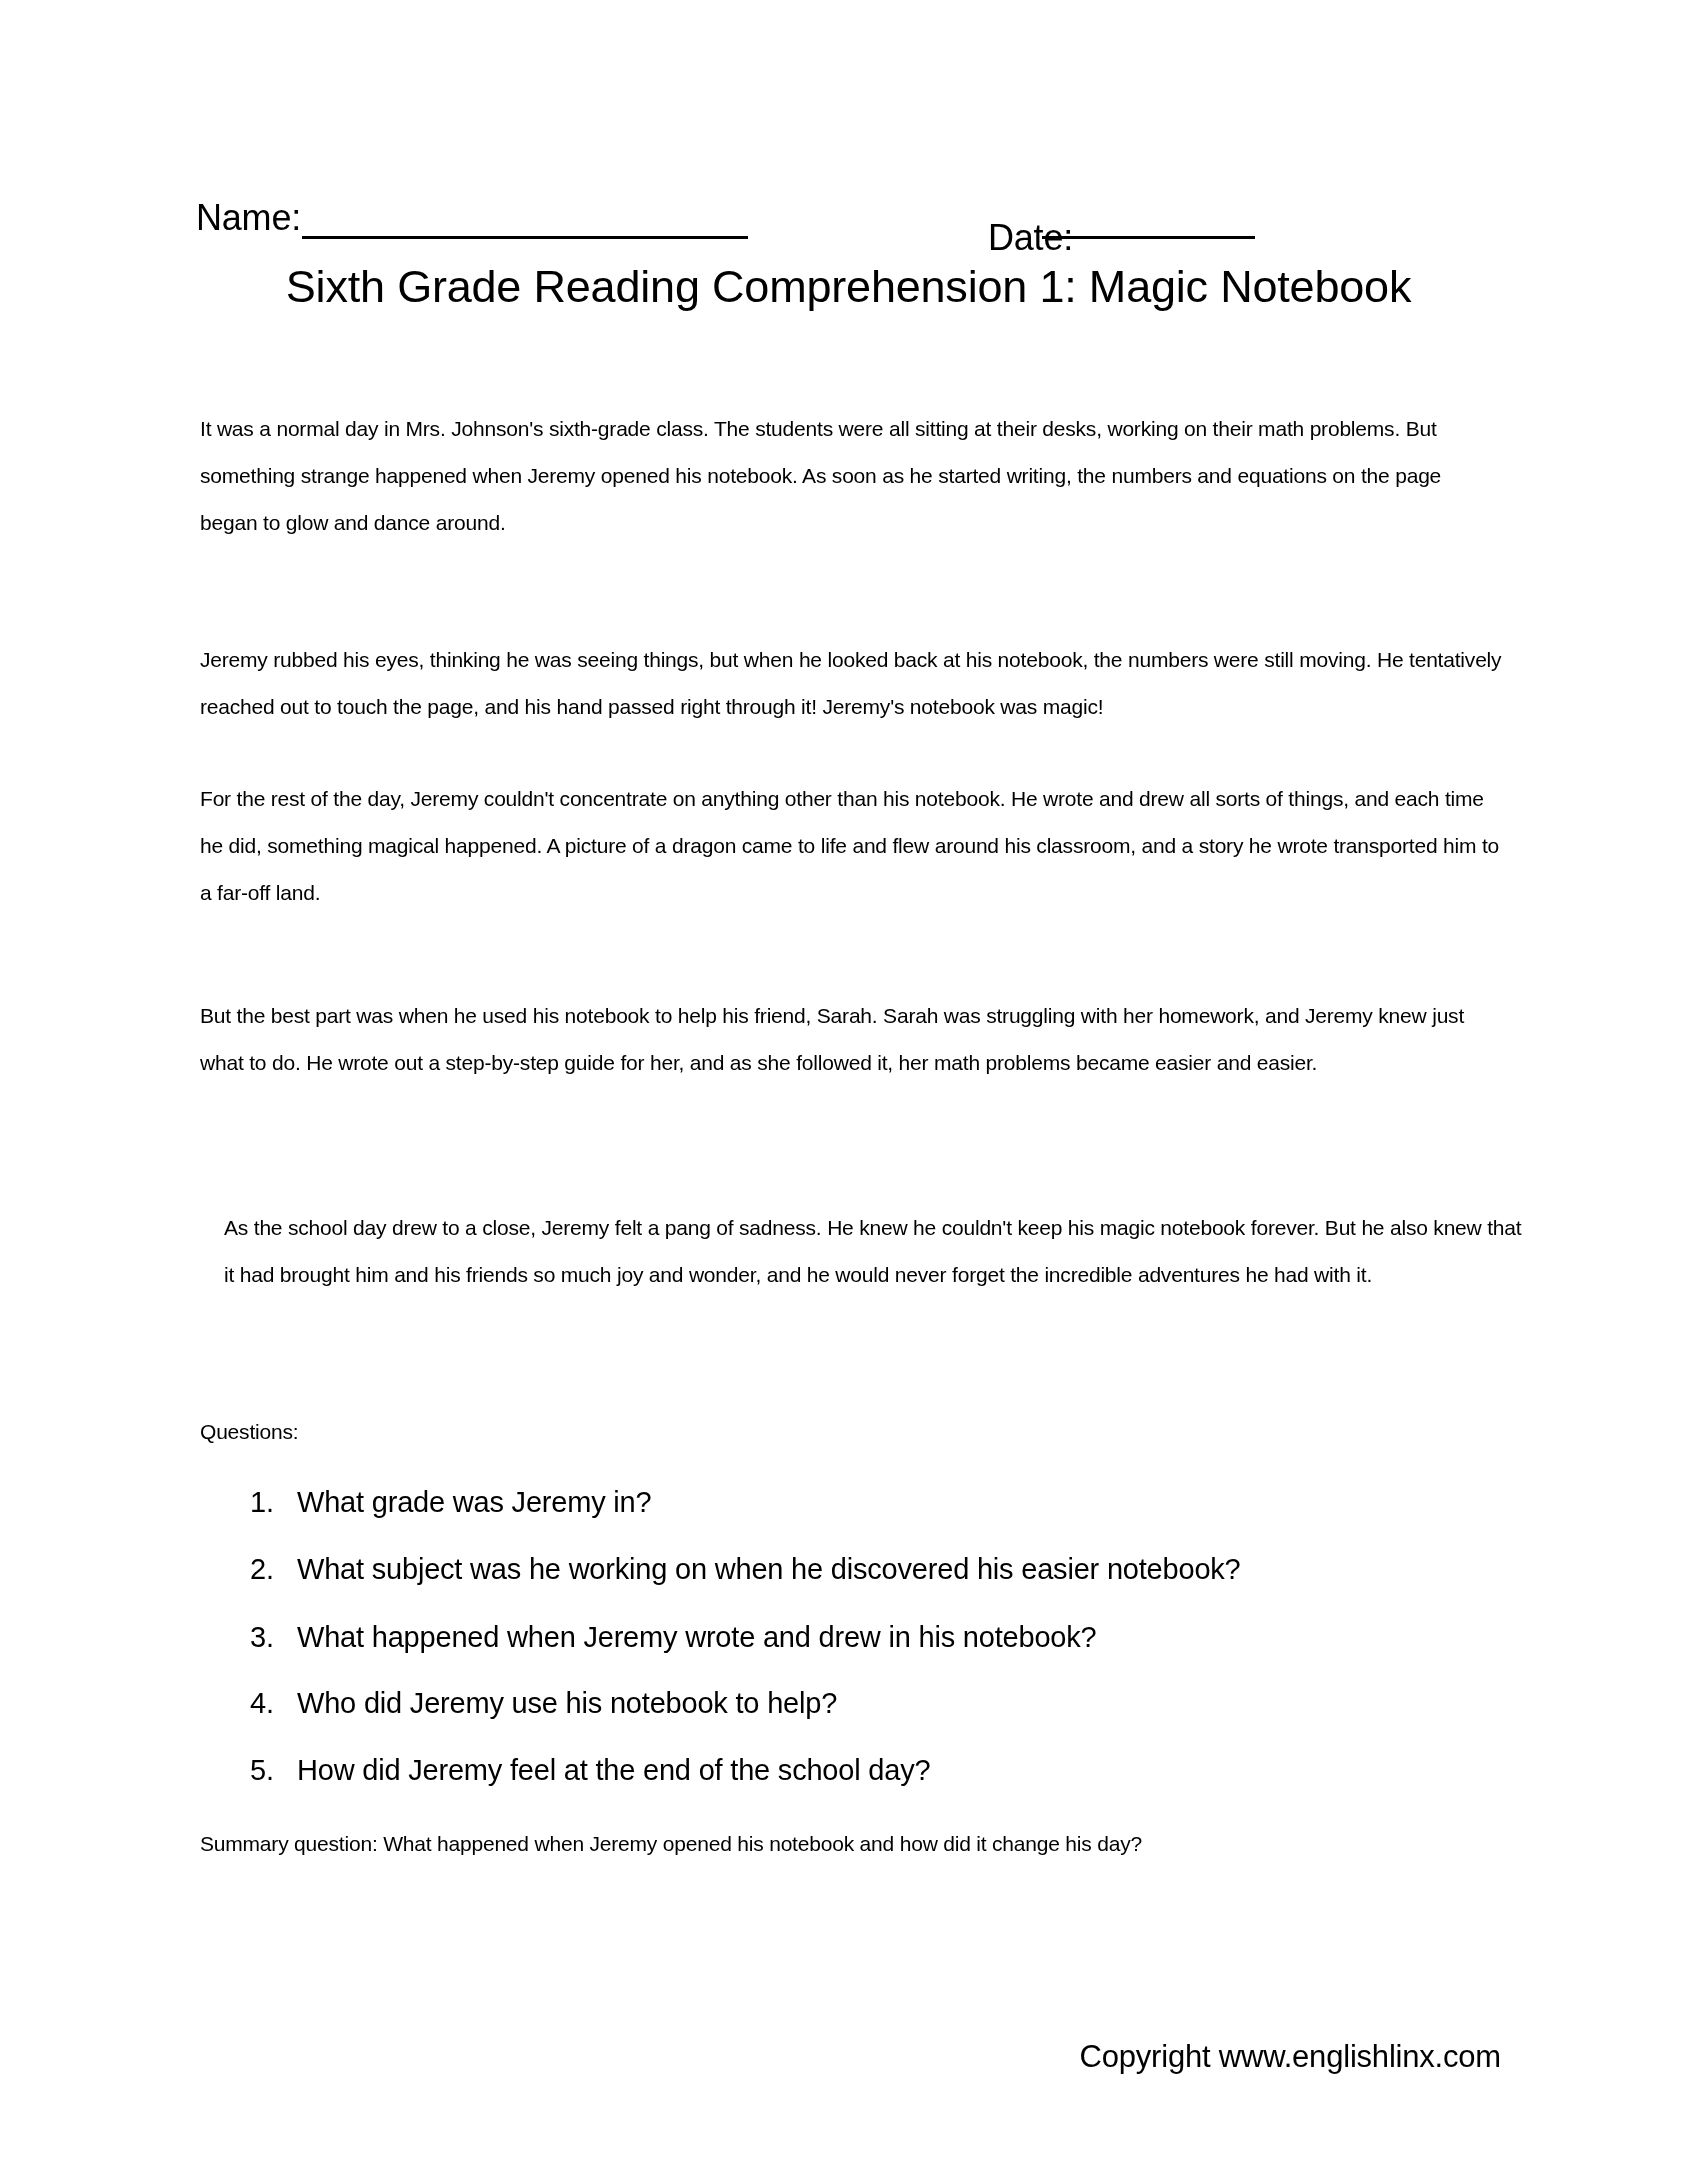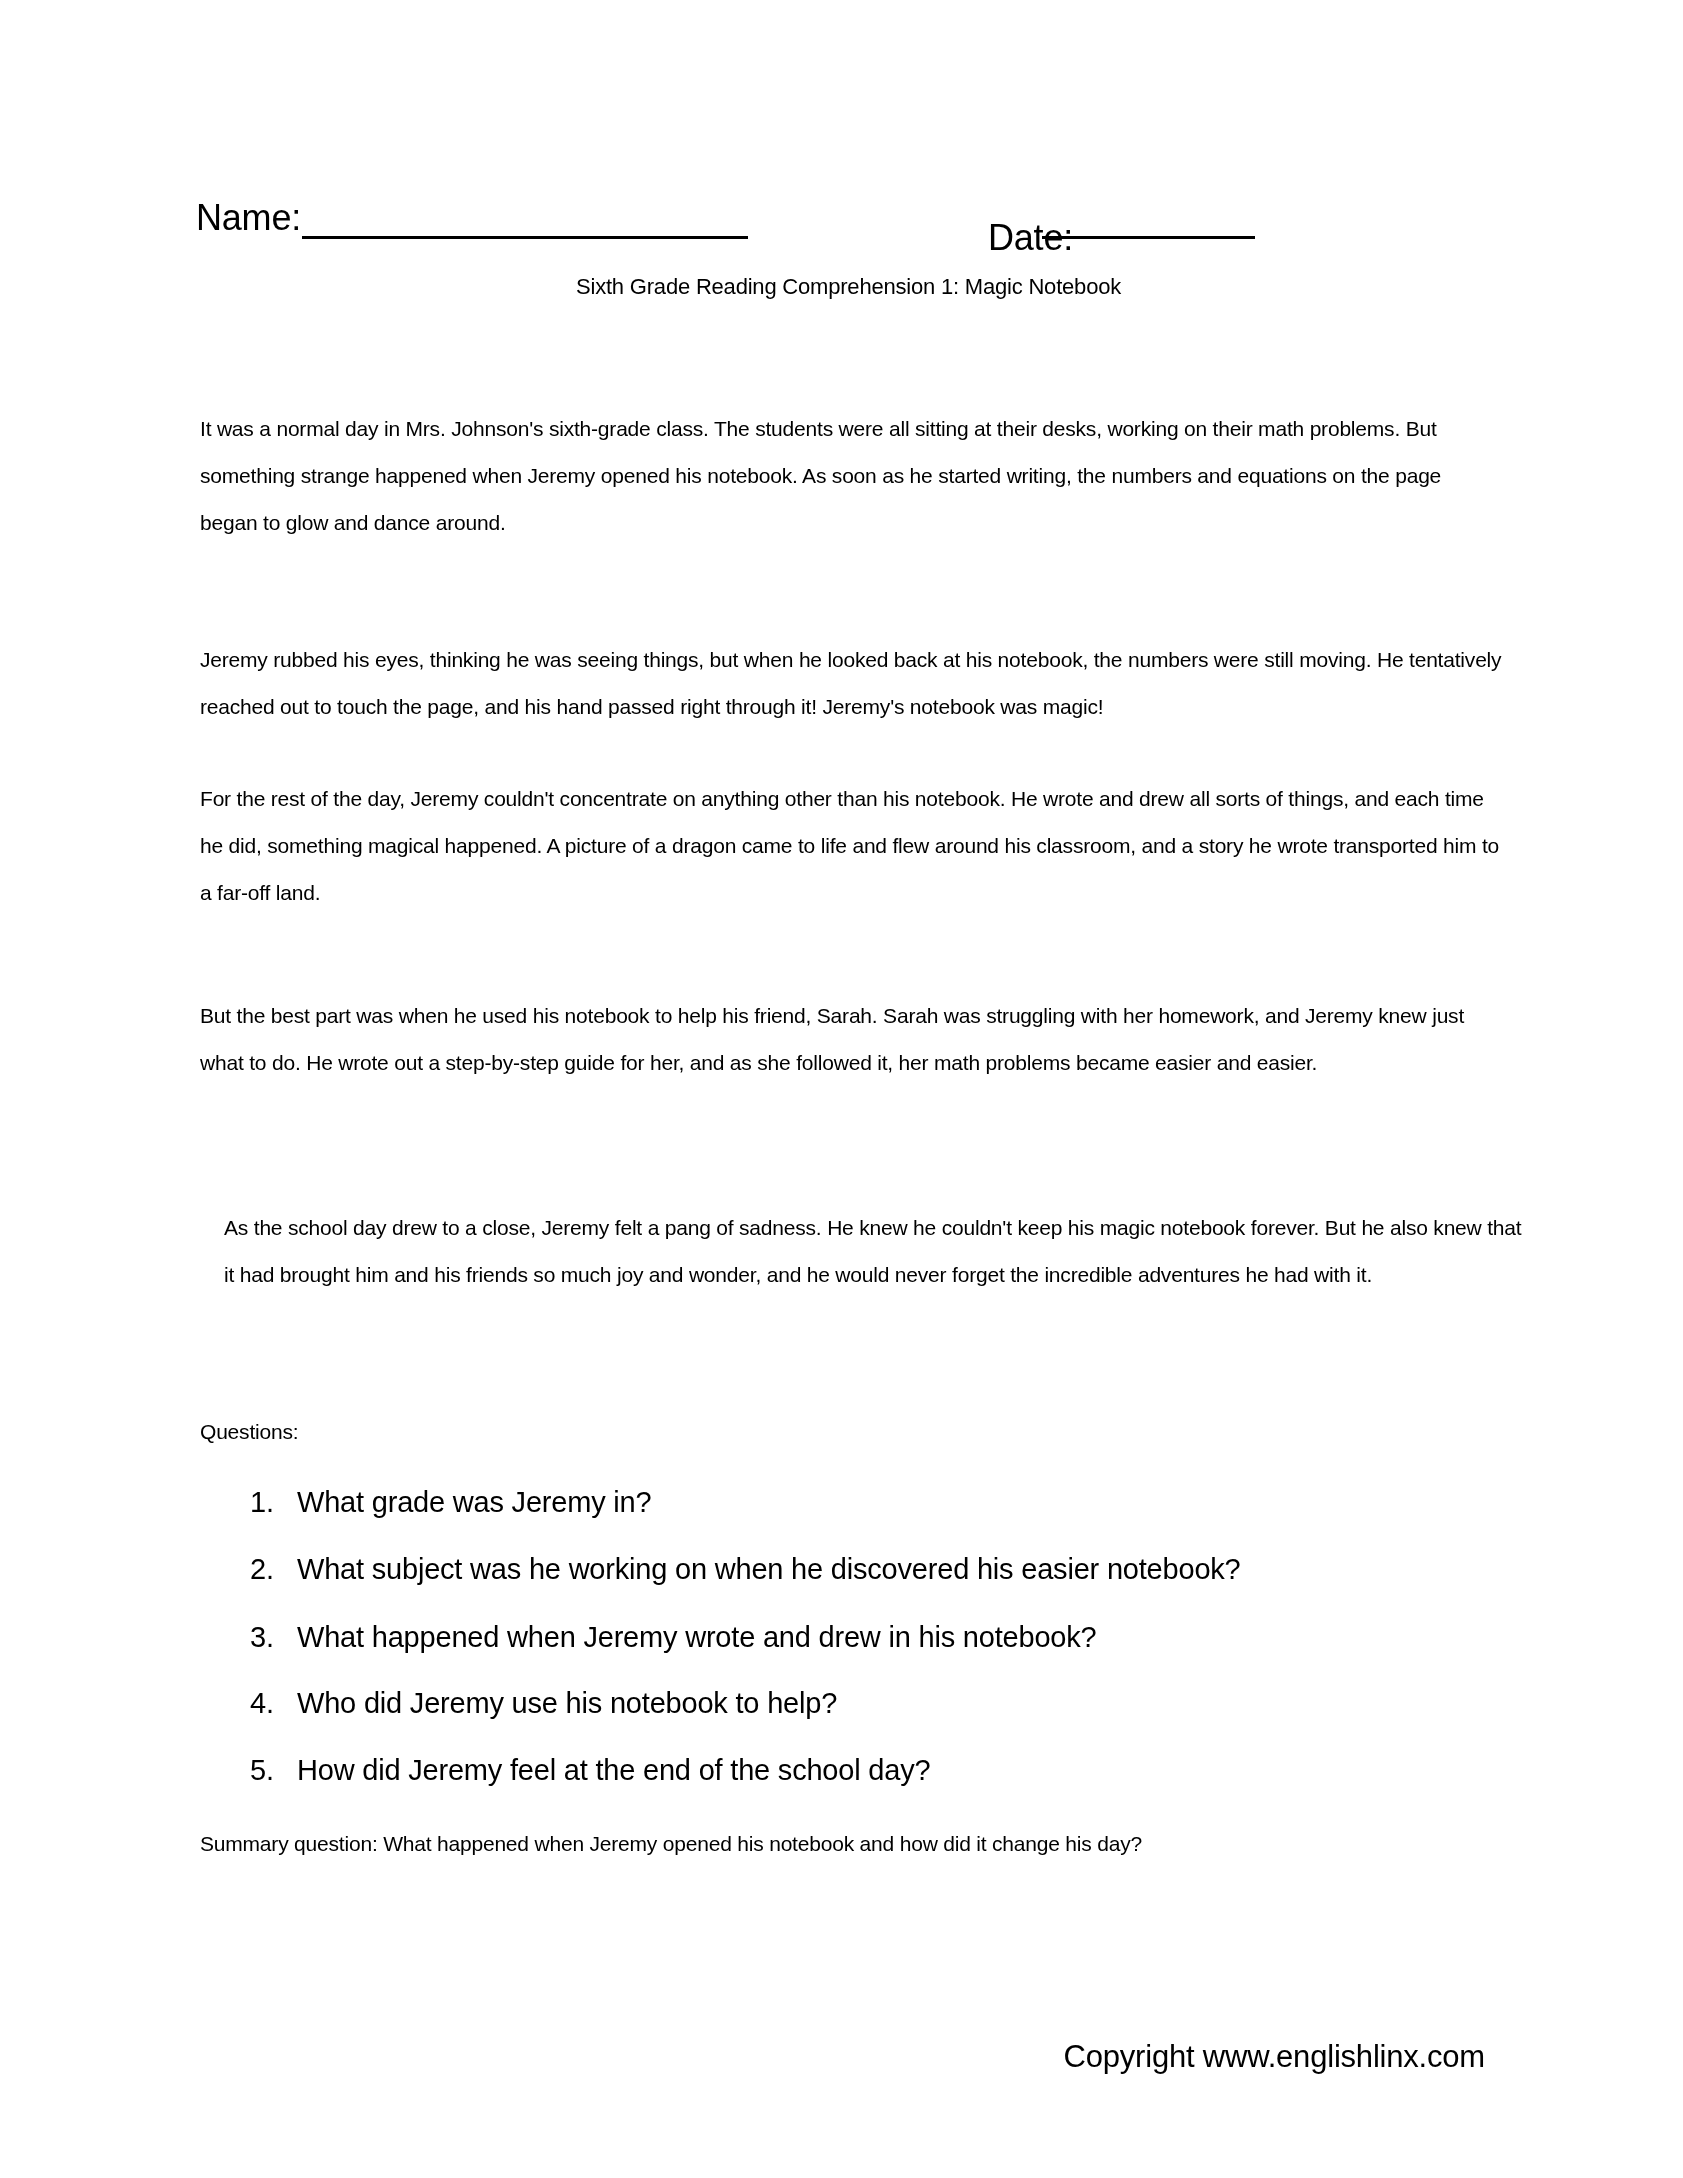--- a/index.html
+++ b/index.html
@@ -25,21 +25,21 @@
   }
   .blank-line {
     height: 0;
     border-top: 3px solid #000000;
   }
   .doc-title {
     left: 200px;
     top: 267px;
     width: 1297px;
     text-align: center;
-    font-size: 22px;
+    font-size: 45px;
     line-height: 40px;
     letter-spacing: -0.2px;
   }
   .para {
     left: 200px;
     width: 1302px;
     font-size: 21px;
     line-height: 47px;
     letter-spacing: -0.2px;
   }
@@ -53,21 +53,21 @@
   .q-num {
     position: absolute;
     left: 50px;
     top: 0;
   }
   .q-text {
     display: block;
     padding-left: 97px;
   }
   .copyright {
-    left: 188px;
+    left: 204px;
     top: 2039px;
     width: 1297px;
     text-align: right;
     font-size: 31px;
     line-height: 36px;
     letter-spacing: -0.2px;
   }
 </style>
 </head>
 <body>

